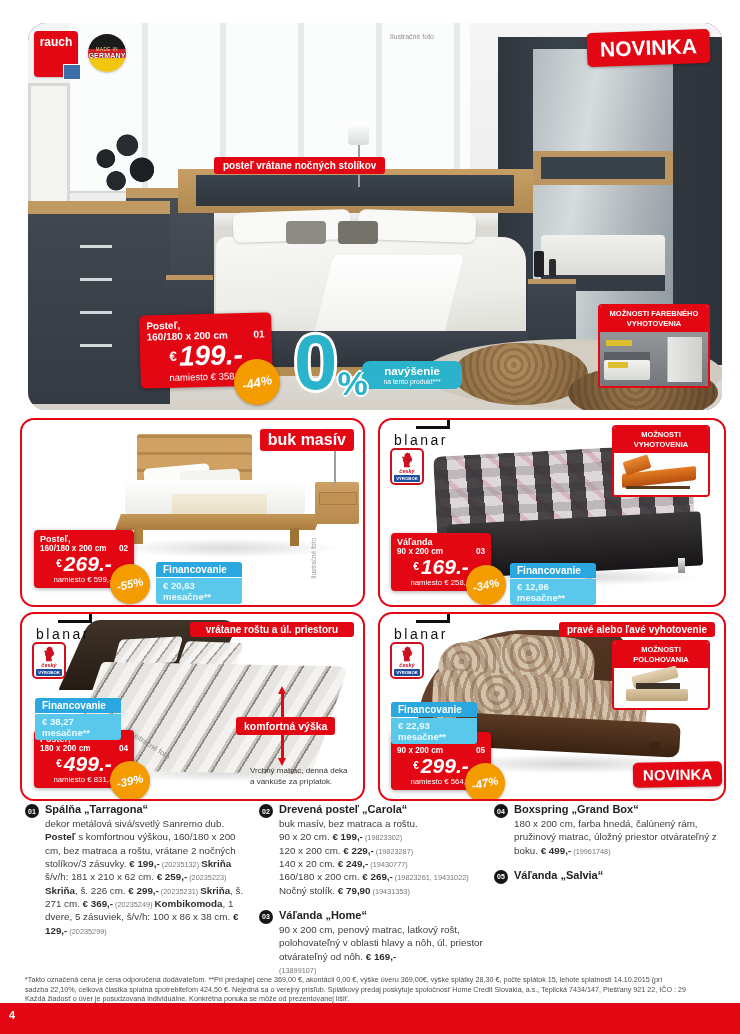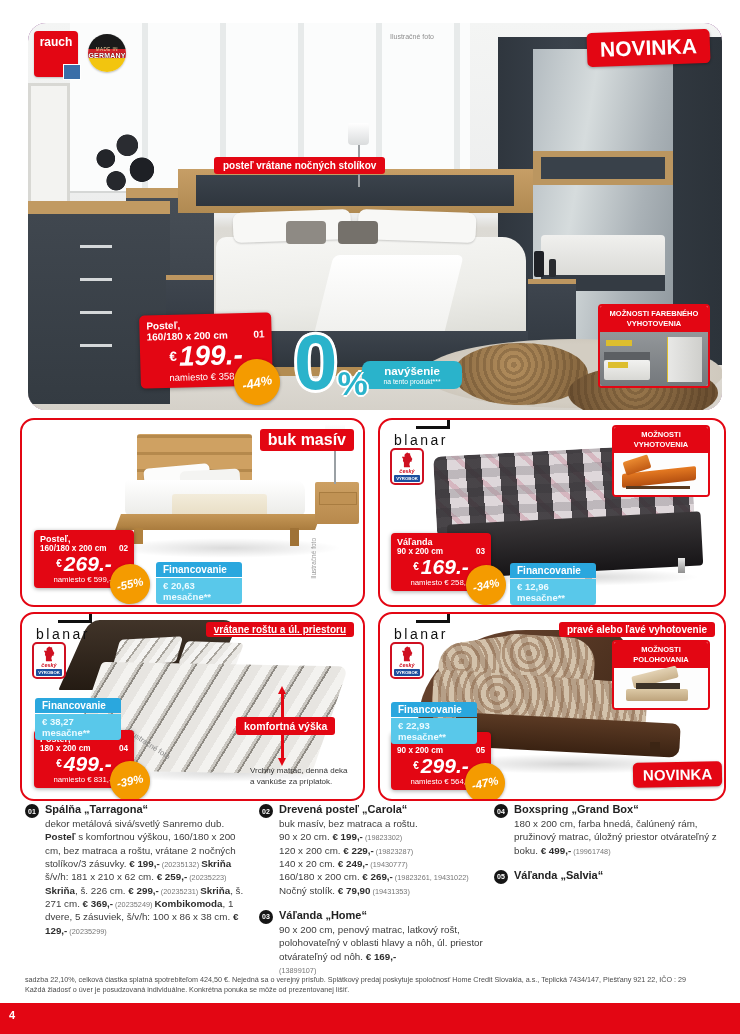--- a/index.html
+++ b/index.html
@@ -410,21 +410,21 @@
       <span>blanar</span><span class="brand-bar"></span>
     </div>
     <div class="lion-badge" style="left:10px;top:28px;">
       <svg class="lion-svg" viewBox="0 0 20 22">
         <path d="M6 21 L6 15 Q4 13 5 10 Q3 9 4 7 Q6 8 7 7 Q6 4 9 3 Q10 1 12 3 Q15 2 14 5 L16 9 Q18 10 16 12 Q17 14 14 14 L13 17 L14 21 Z" fill="#cf1021"></path>
       </svg>
       <div class="lion-t1">český</div>
       <div class="lion-t2">VÝROBOK</div>
     </div>
 
-    <div class="mat-badge" style="right:9px;top:8px;font-size:10px;padding:2px 8px;text-decoration:underline;">vrátane roštu a úl. priestoru</div>
+    <div class="mat-badge" style="right:9px;top:8px;font-size:10px;padding:2px 16px;">vrátane roštu a úl. priestoru</div>
 
     <div class="v-arrow" style="left:256px;top:72px;">
       <div class="arr-up"></div>
         <div class="arr-line"></div>
         <div class="arr-down"></div>
     </div>
     <div class="height-badge" style="left:214px;top:103px;">komfortná výška</div>
     <div class="p3-note" style="left:228px;top:152px;">
       <div>Vrchný matrac, denná deka</div>
       <div>a vankúše za príplatok.</div>
@@ -526,20 +526,21 @@
       <div class="desc-title">Boxspring „Grand Box“</div>
       <div class="desc-body"><span class="seg-n">180 x 200 cm, farba hnedá, čalúnený rám, pružinový matrac, úložný priestor otvárateľný z boku. </span><span class="seg-b">€ 499,-</span><span class="seg-a"> (19961748)</span></div>
     </div>
     <div class="desc-item">
       <span class="desc-num">05</span>
       <div class="desc-title">Váľanda „Salvia“</div>
     </div>
   </div>
 
   <div class="footnotes">
+    <div>*Takto označená cena je cena odporučená dodávateľom. **Pri predajnej cene 369,00 €, akontácii 0,00 €, výške úveru 369,00€, výške splátky 28,30 €, počte splátok 15, lehote splatnosti 14.10.2015 (pri</div>
     <div>sadzba 22,10%, celková čiastka splatná spotrebiteľom 424,50 €. Nejedná sa o verejný prísľub. Splátkový predaj poskytuje spoločnosť Home Credit Slovakia, a.s., Teplická 7434/147, Piešťany 921 22, IČO : 29</div>
     <div>Každá žiadosť o úver je posudzovaná individuálne. Konkrétna ponuka se môže od prezentovanej líšiť.</div>
   </div>
 
   <div class="footer-bar">
     <span class="page-num">4</span>
   </div>
 
 </div>
 

